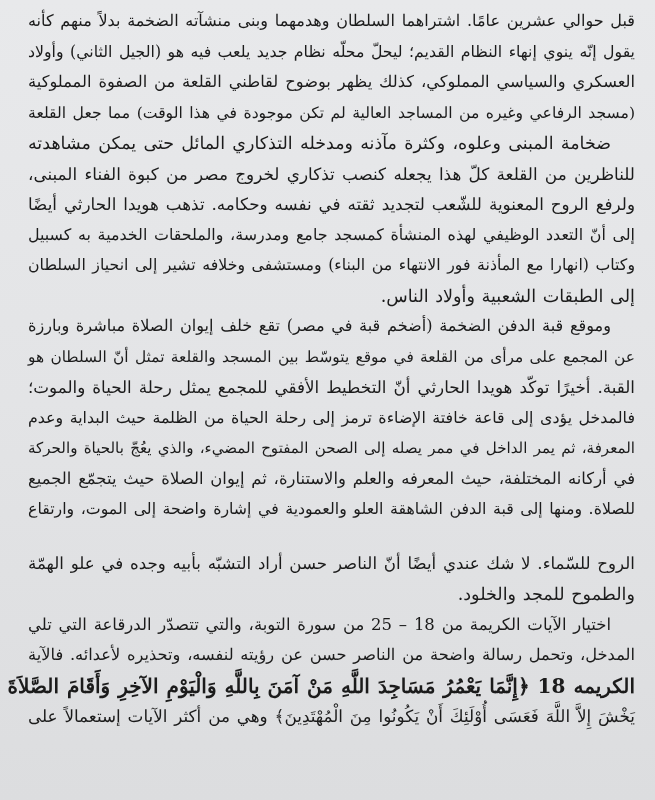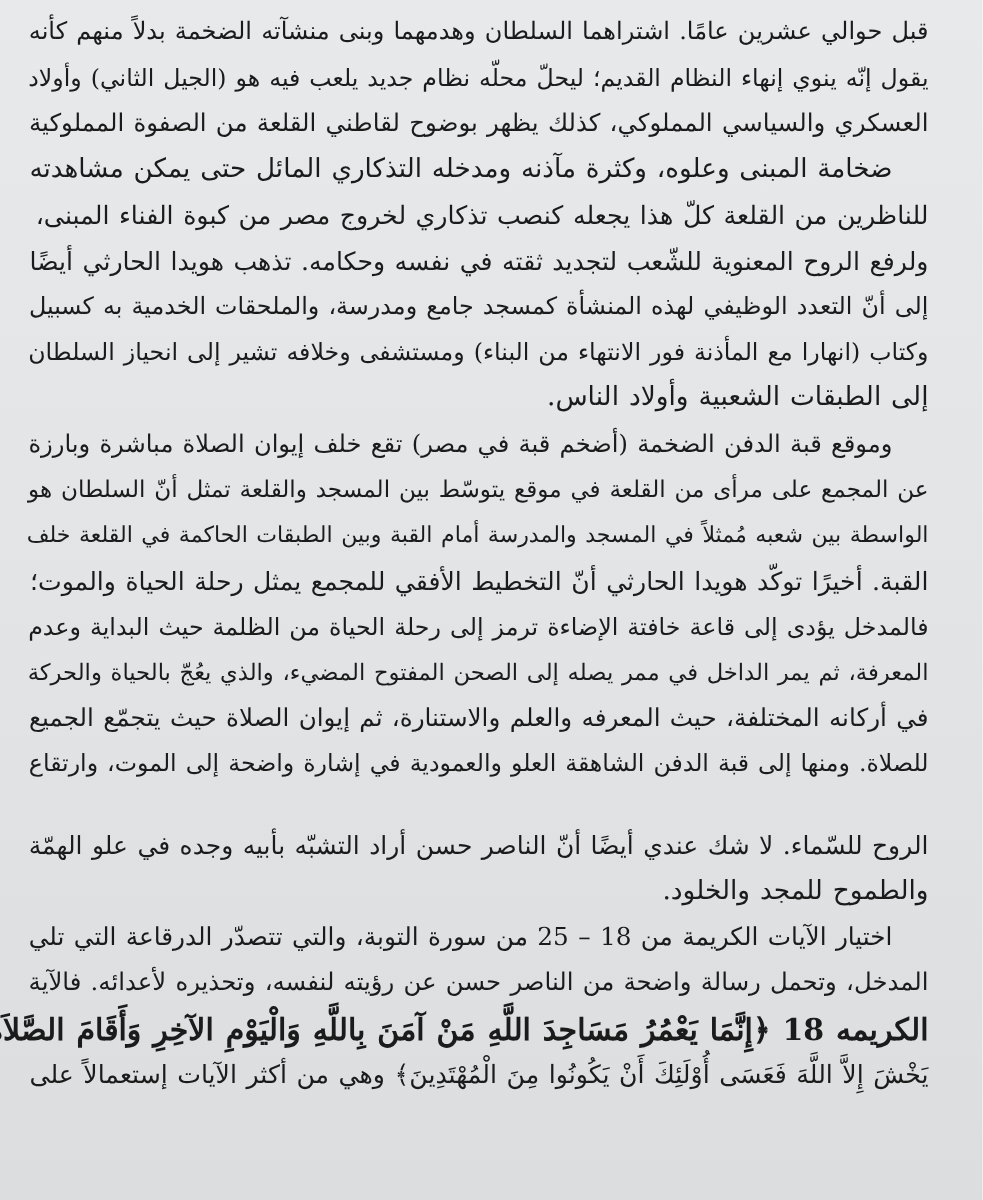--- a/index.html
+++ b/index.html
@@ -10,21 +10,21 @@
       width: 655px;
       height: 800px;
       overflow: hidden;
       background: linear-gradient(180deg, #e8e9eb 0%, #e3e4e6 50%, #dcdddf 100%);
     }
     .page {
       position: relative;
       width: 655px;
       height: 800px;
       box-sizing: border-box;
-      padding: 6px 36px 0 28px;
+      padding: 6px 20px 0 28px;
       direction: rtl;
       color: #1b1b1b;
       font-family: "DejaVu Serif", "Liberation Serif", serif;
     }
     .para {
       margin: 0;
       text-align: justify;
       text-align-last: right;
       font-size: 17.6px;
       line-height: 30.5px;
@@ -48,35 +48,35 @@
   </style>
 </head>
 <body>
 
 <div class="page">
 
   <div class="para">
     <span class="line" style="font-size: 16.05px;">قبل حوالي عشرين عامًا. اشتراهما السلطان وهدمهما وبنى منشآته الضخمة بدلاً منهم كأنه</span>
     <span class="line" style="font-size: 15.76px;">يقول إنّه ينوي إنهاء النظام القديم؛ ليحلّ محلّه نظام جديد يلعب فيه هو (الجيل الثاني) وأولاد</span>
     <span class="line" style="font-size: 16.29px;">العسكري والسياسي المملوكي، كذلك يظهر بوضوح لقاطني القلعة من الصفوة المملوكية</span>
+    <span class="line" style="font-size: 15.64px;">(مسجد الرفاعي وغيره من المساجد العالية لم تكن موجودة في هذا الوقت) مما جعل القلعة</span>
   </div>
 
   <div class="para">
     <span class="line first-indent" style="font-size: 17.48px;">ضخامة المبنى وعلوه، وكثرة مآذنه ومدخله التذكاري المائل حتى يمكن مشاهدته</span>
     <span class="line" style="font-size: 16.84px;">للناظرين من القلعة كلّ هذا يجعله كنصب تذكاري لخروج مصر من كبوة الفناء المبنى،</span>
     <span class="line" style="font-size: 16.76px;">ولرفع الروح المعنوية للشّعب لتجديد ثقته في نفسه وحكامه. تذهب هويدا الحارثي أيضًا</span>
     <span class="line" style="font-size: 15.9px;">إلى أنّ التعدد الوظيفي لهذه المنشأة كمسجد جامع ومدرسة، والملحقات الخدمية به كسبيل</span>
     <span class="line" style="font-size: 15.78px;">وكتاب (انهارا مع المأذنة فور الانتهاء من البناء) ومستشفى وخلافه تشير إلى انحياز السلطان</span>
     <span class="line last">إلى الطبقات الشعبية وأولاد الناس.</span>
   </div>
 
   <div class="para">
     <span class="line first-indent" style="font-size: 16.14px;">وموقع قبة الدفن الضخمة (أضخم قبة في مصر) تقع خلف إيوان الصلاة مباشرة وبارزة</span>
     <span class="line" style="font-size: 15.39px;">عن المجمع على مرأى من القلعة في موقع يتوسّط بين المسجد والقلعة تمثل أنّ السلطان هو</span>
-    <span class="line" style="font-size: 14.72px;">الواسطة بين شعبه مُمثلاً في المسجد والمدرسة أمام القبة وبين الطبقات الحاكمة في القلعة خلف</span>
     <span class="line" style="font-size: 16.76px;">القبة. أخيرًا توكّد هويدا الحارثي أنّ التخطيط الأفقي للمجمع يمثل رحلة الحياة والموت؛</span>
     <span class="line" style="font-size: 15.83px;">فالمدخل يؤدى إلى قاعة خافتة الإضاءة ترمز إلى رحلة الحياة من الظلمة حيث البداية وعدم</span>
     <span class="line" style="font-size: 15.1px;">المعرفة، ثم يمر الداخل في ممر يصله إلى الصحن المفتوح المضيء، والذي يعُجّ بالحياة والحركة</span>
     <span class="line" style="font-size: 16.42px;">في أركانه المختلفة، حيث المعرفه والعلم والاستنارة، ثم إيوان الصلاة حيث يتجمّع الجميع</span>
     <span class="line" style="font-size: 15.78px;">للصلاة. ومنها إلى قبة الدفن الشاهقة العلو والعمودية في إشارة واضحة إلى الموت، وارتقاع</span>
     <span class="line" style="font-size: 16.65px; margin-top: 24px;">الروح للسّماء. لا شك عندي أيضًا أنّ الناصر حسن أراد التشبّه بأبيه وجده في علو الهمّة</span>
     <span class="line last">والطموح للمجد والخلود.</span>
   </div>
 
   <div class="para">

